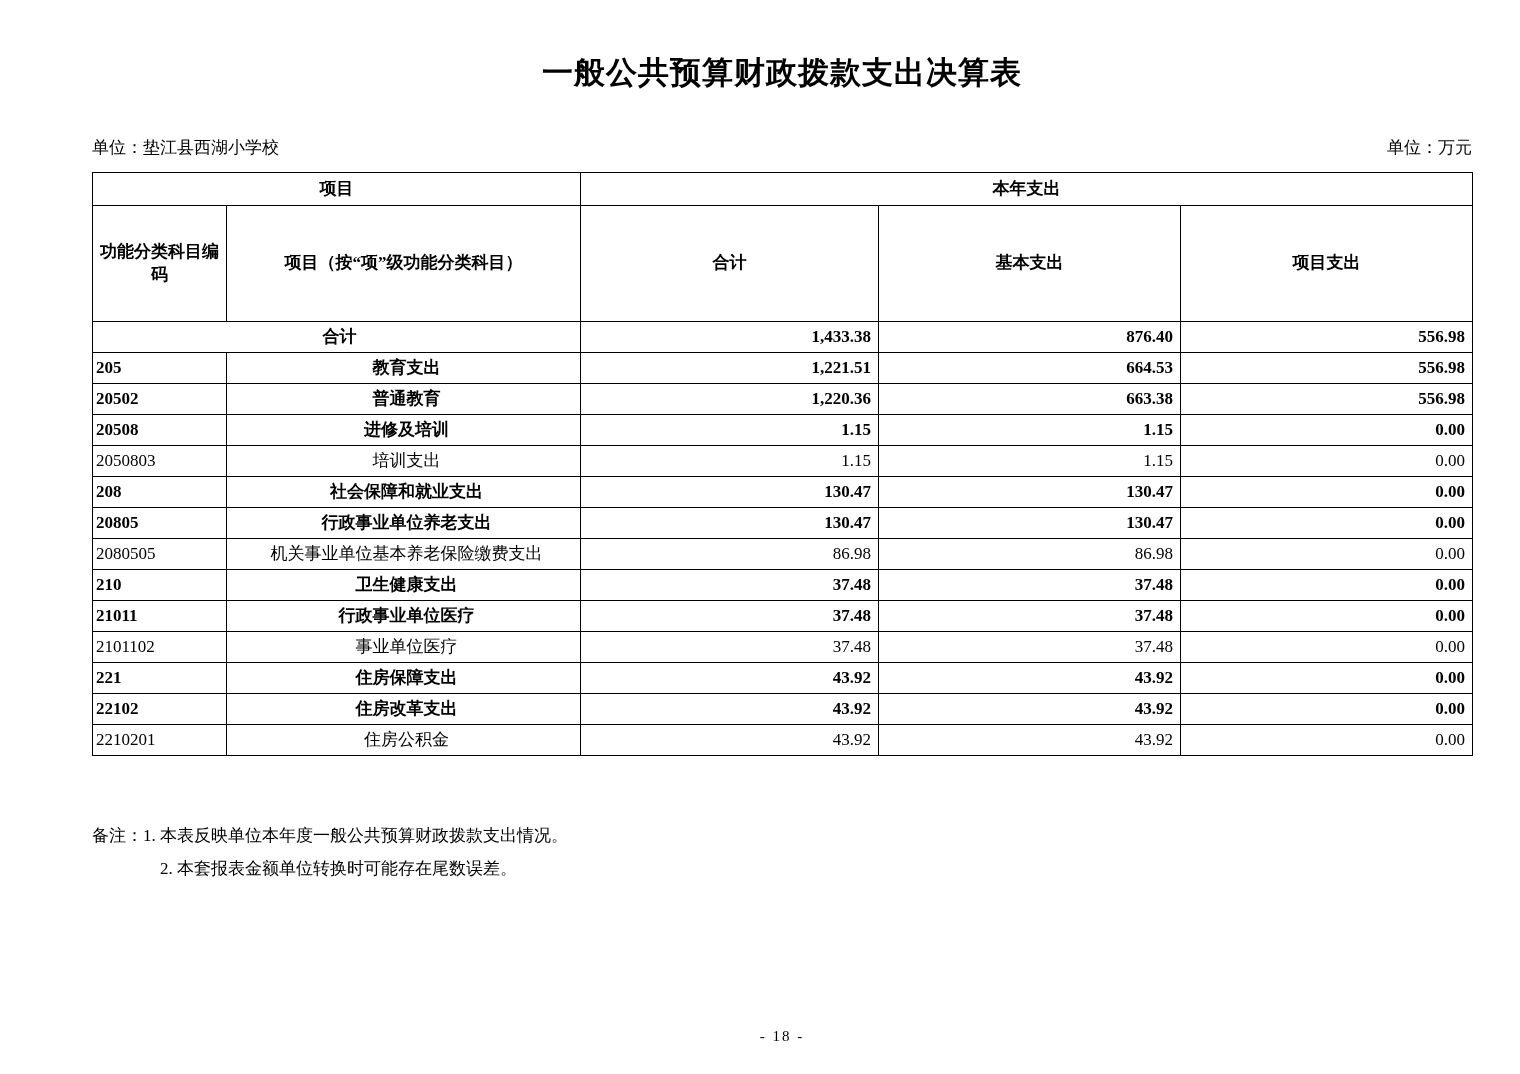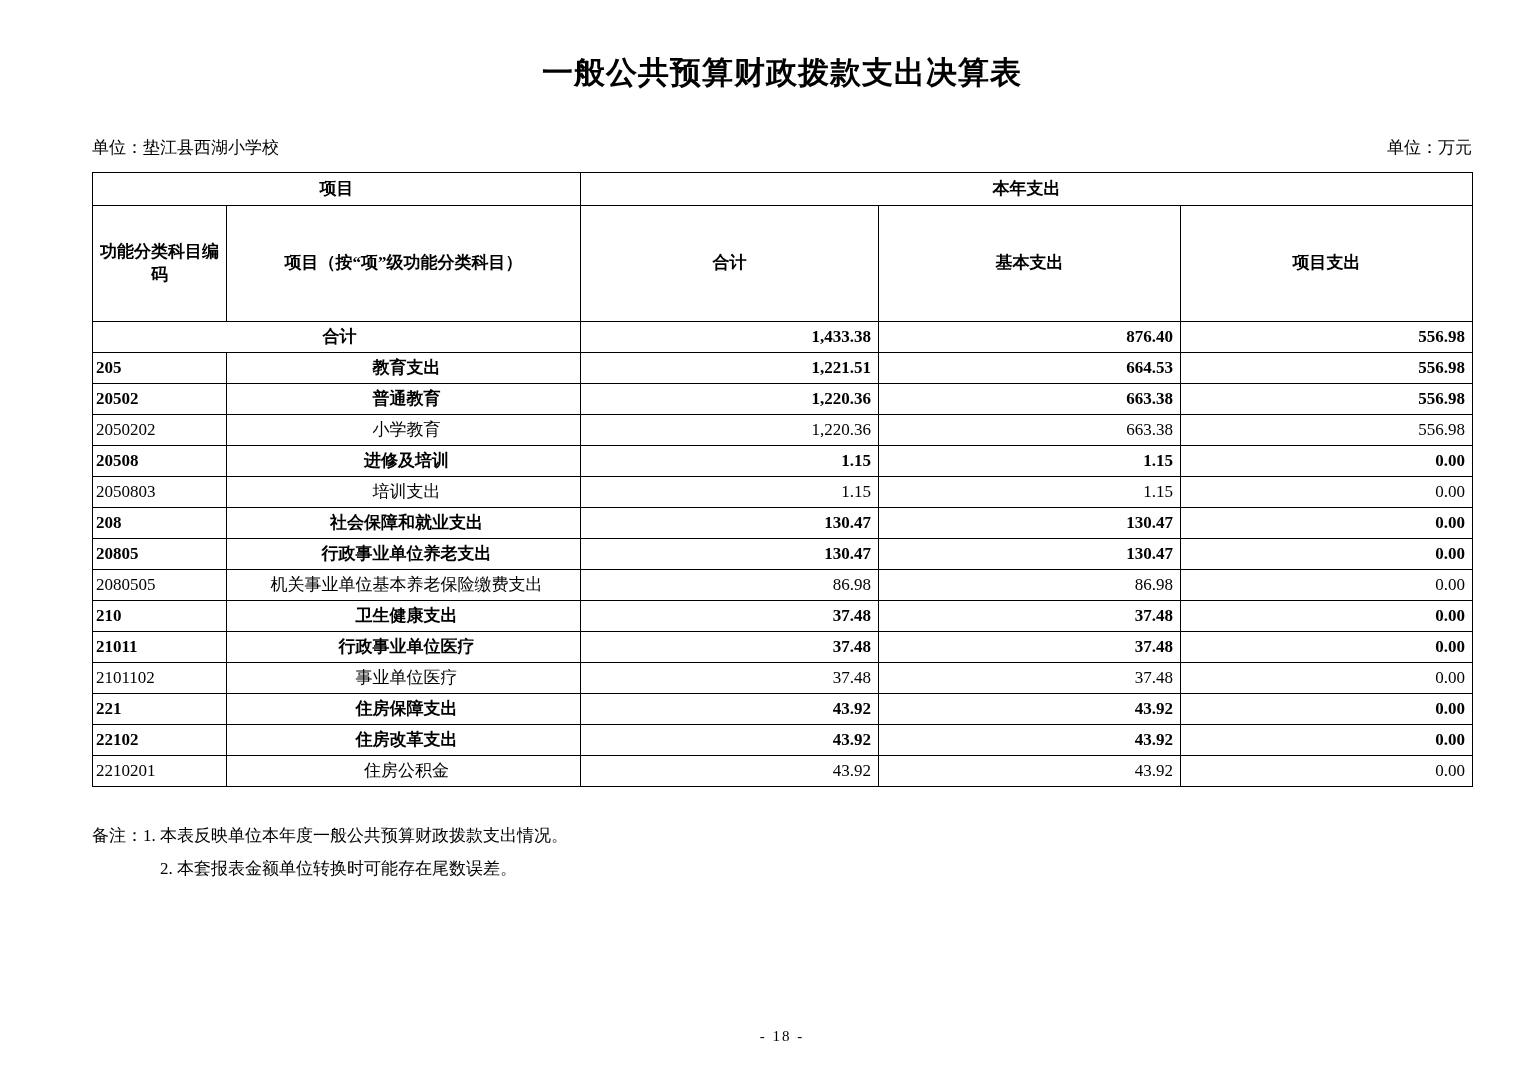--- a/index.html
+++ b/index.html
@@ -102,27 +102,20 @@
           <td class="c-num">664.53</td>
           <td class="c-num">556.98</td>
         </tr>
         <tr class="bold">
           <td class="c-code">20502</td>
           <td class="c-item">普通教育</td>
           <td class="c-num">1,220.36</td>
           <td class="c-num">663.38</td>
           <td class="c-num">556.98</td>
         </tr>
-        <tr>
-          <td class="c-code">2050202</td>
-          <td class="c-item">小学教育</td>
-          <td class="c-num">1,220.36</td>
-          <td class="c-num">663.38</td>
-          <td class="c-num">556.98</td>
-        </tr>
         <tr class="bold">
           <td class="c-code">20508</td>
           <td class="c-item">进修及培训</td>
           <td class="c-num">1.15</td>
           <td class="c-num">1.15</td>
           <td class="c-num">0.00</td>
         </tr>
         <tr>
           <td class="c-code">2050803</td>
           <td class="c-item">培训支出</td>

